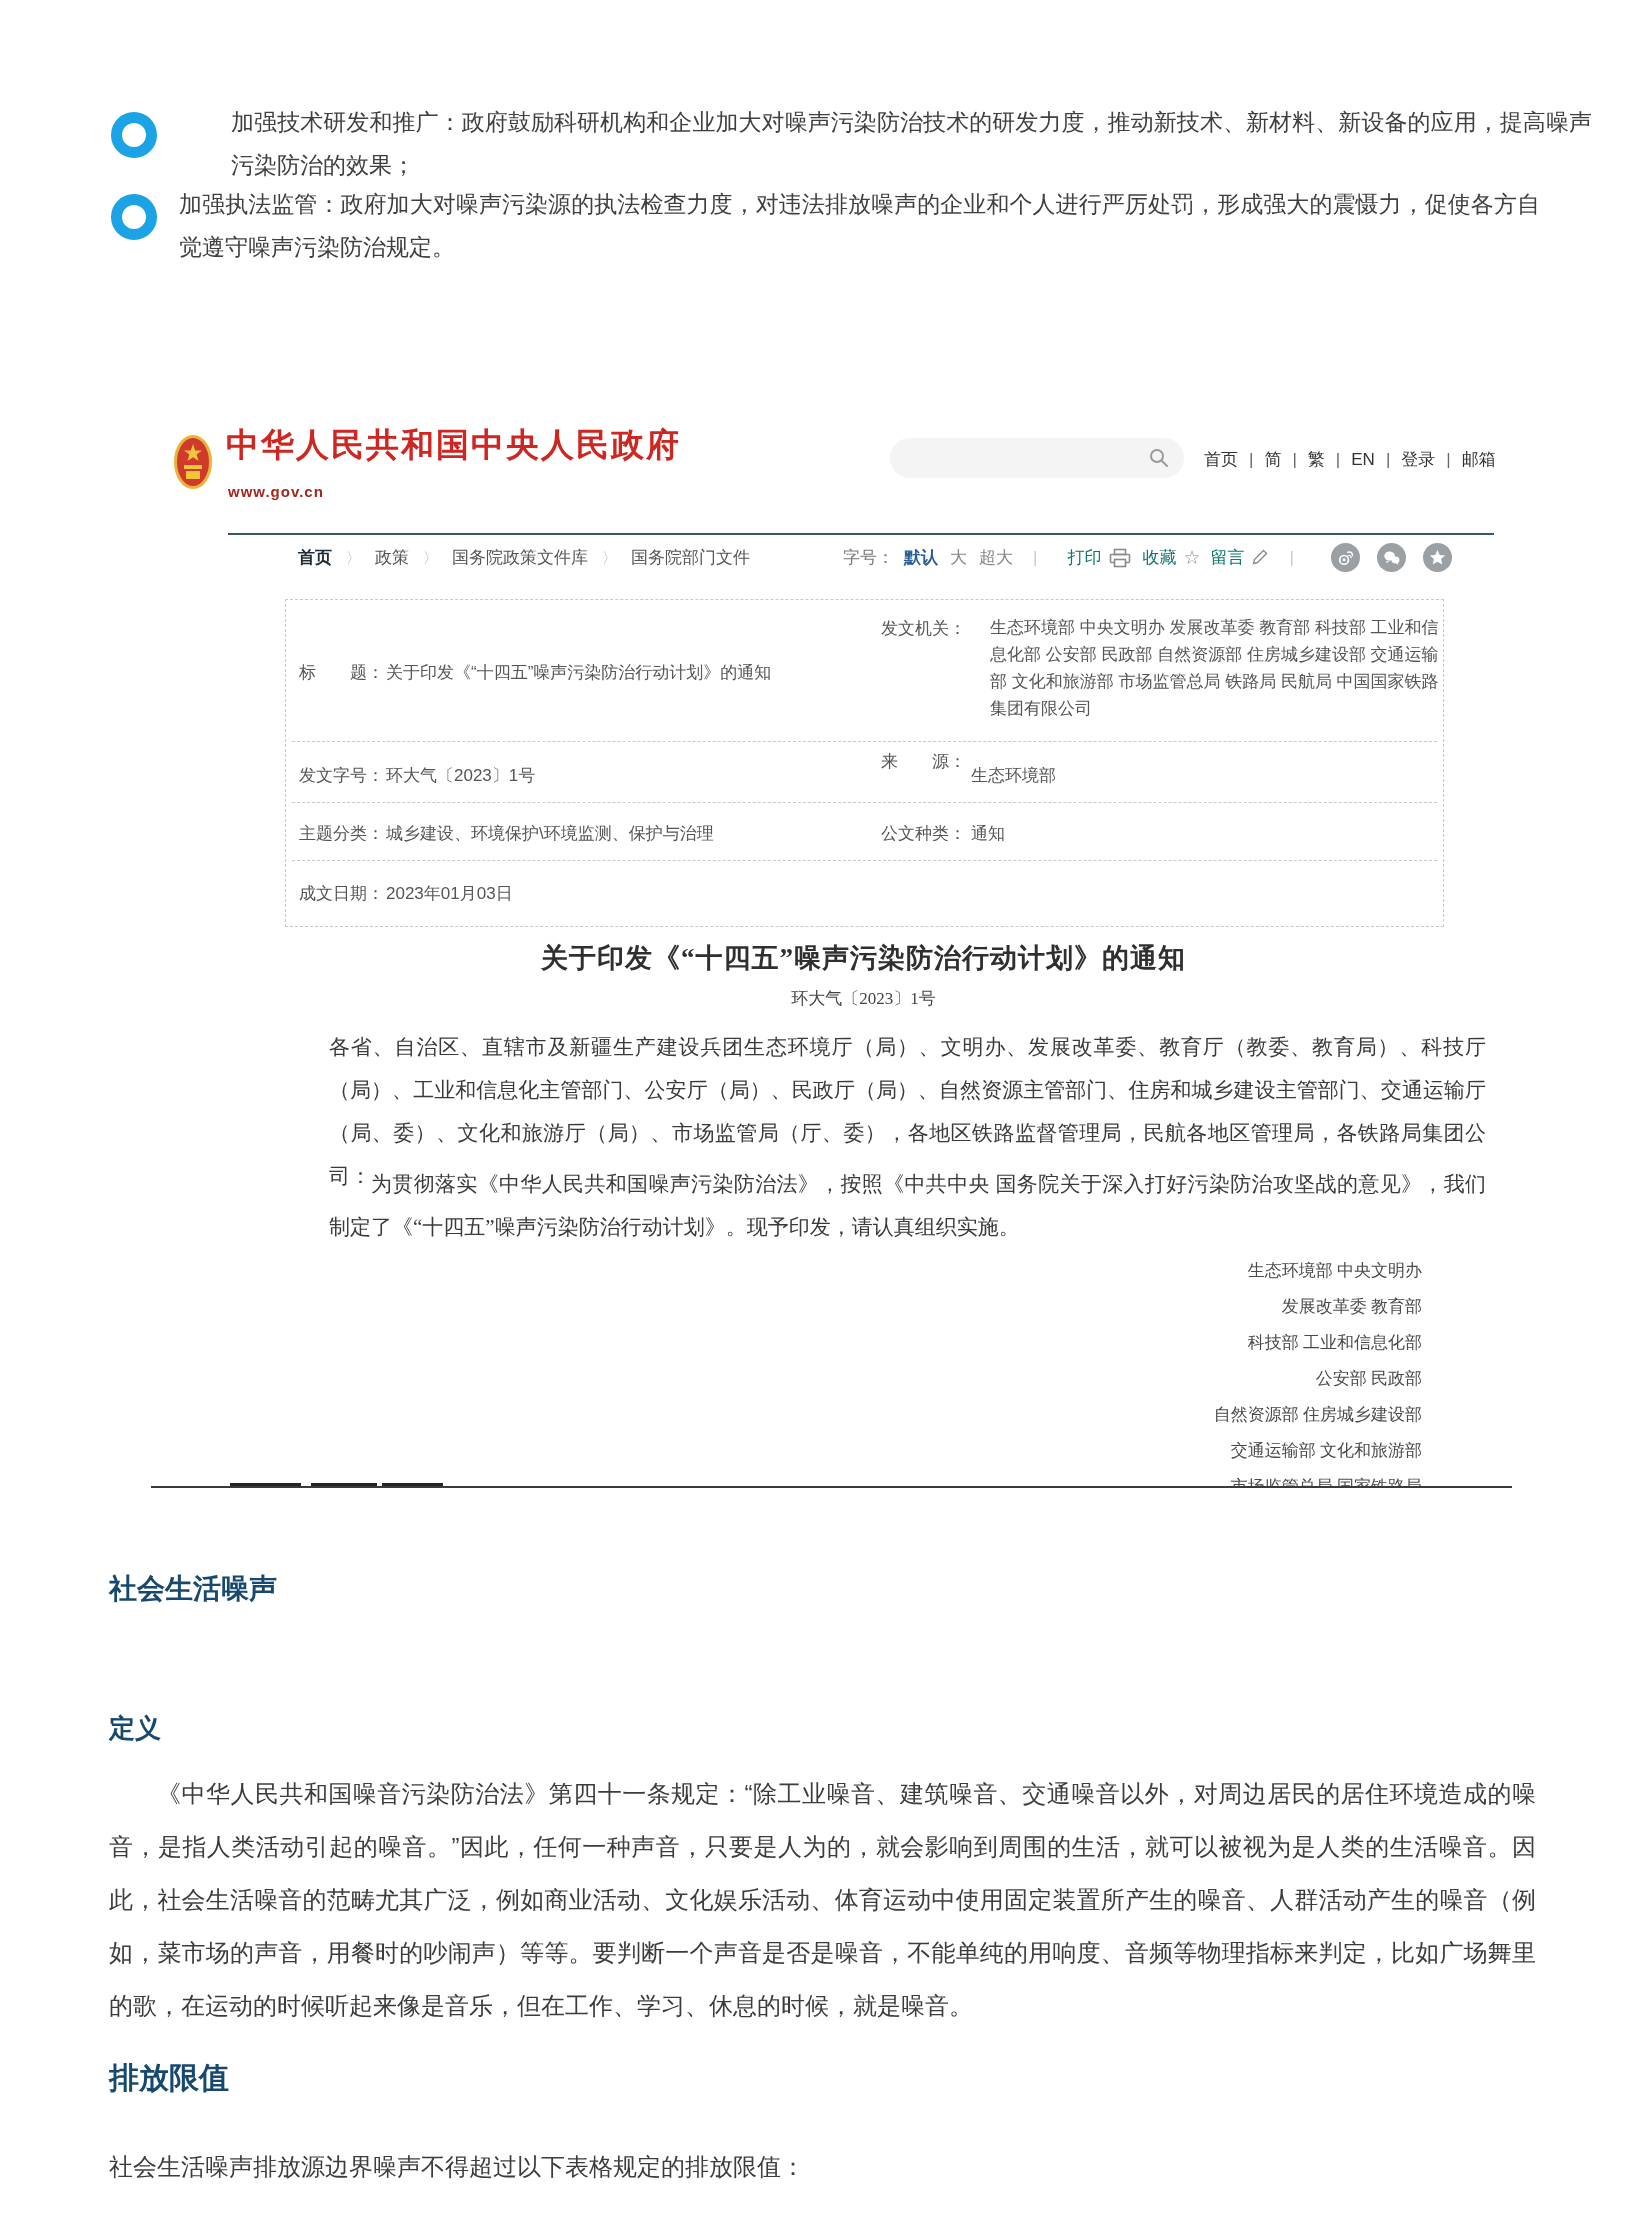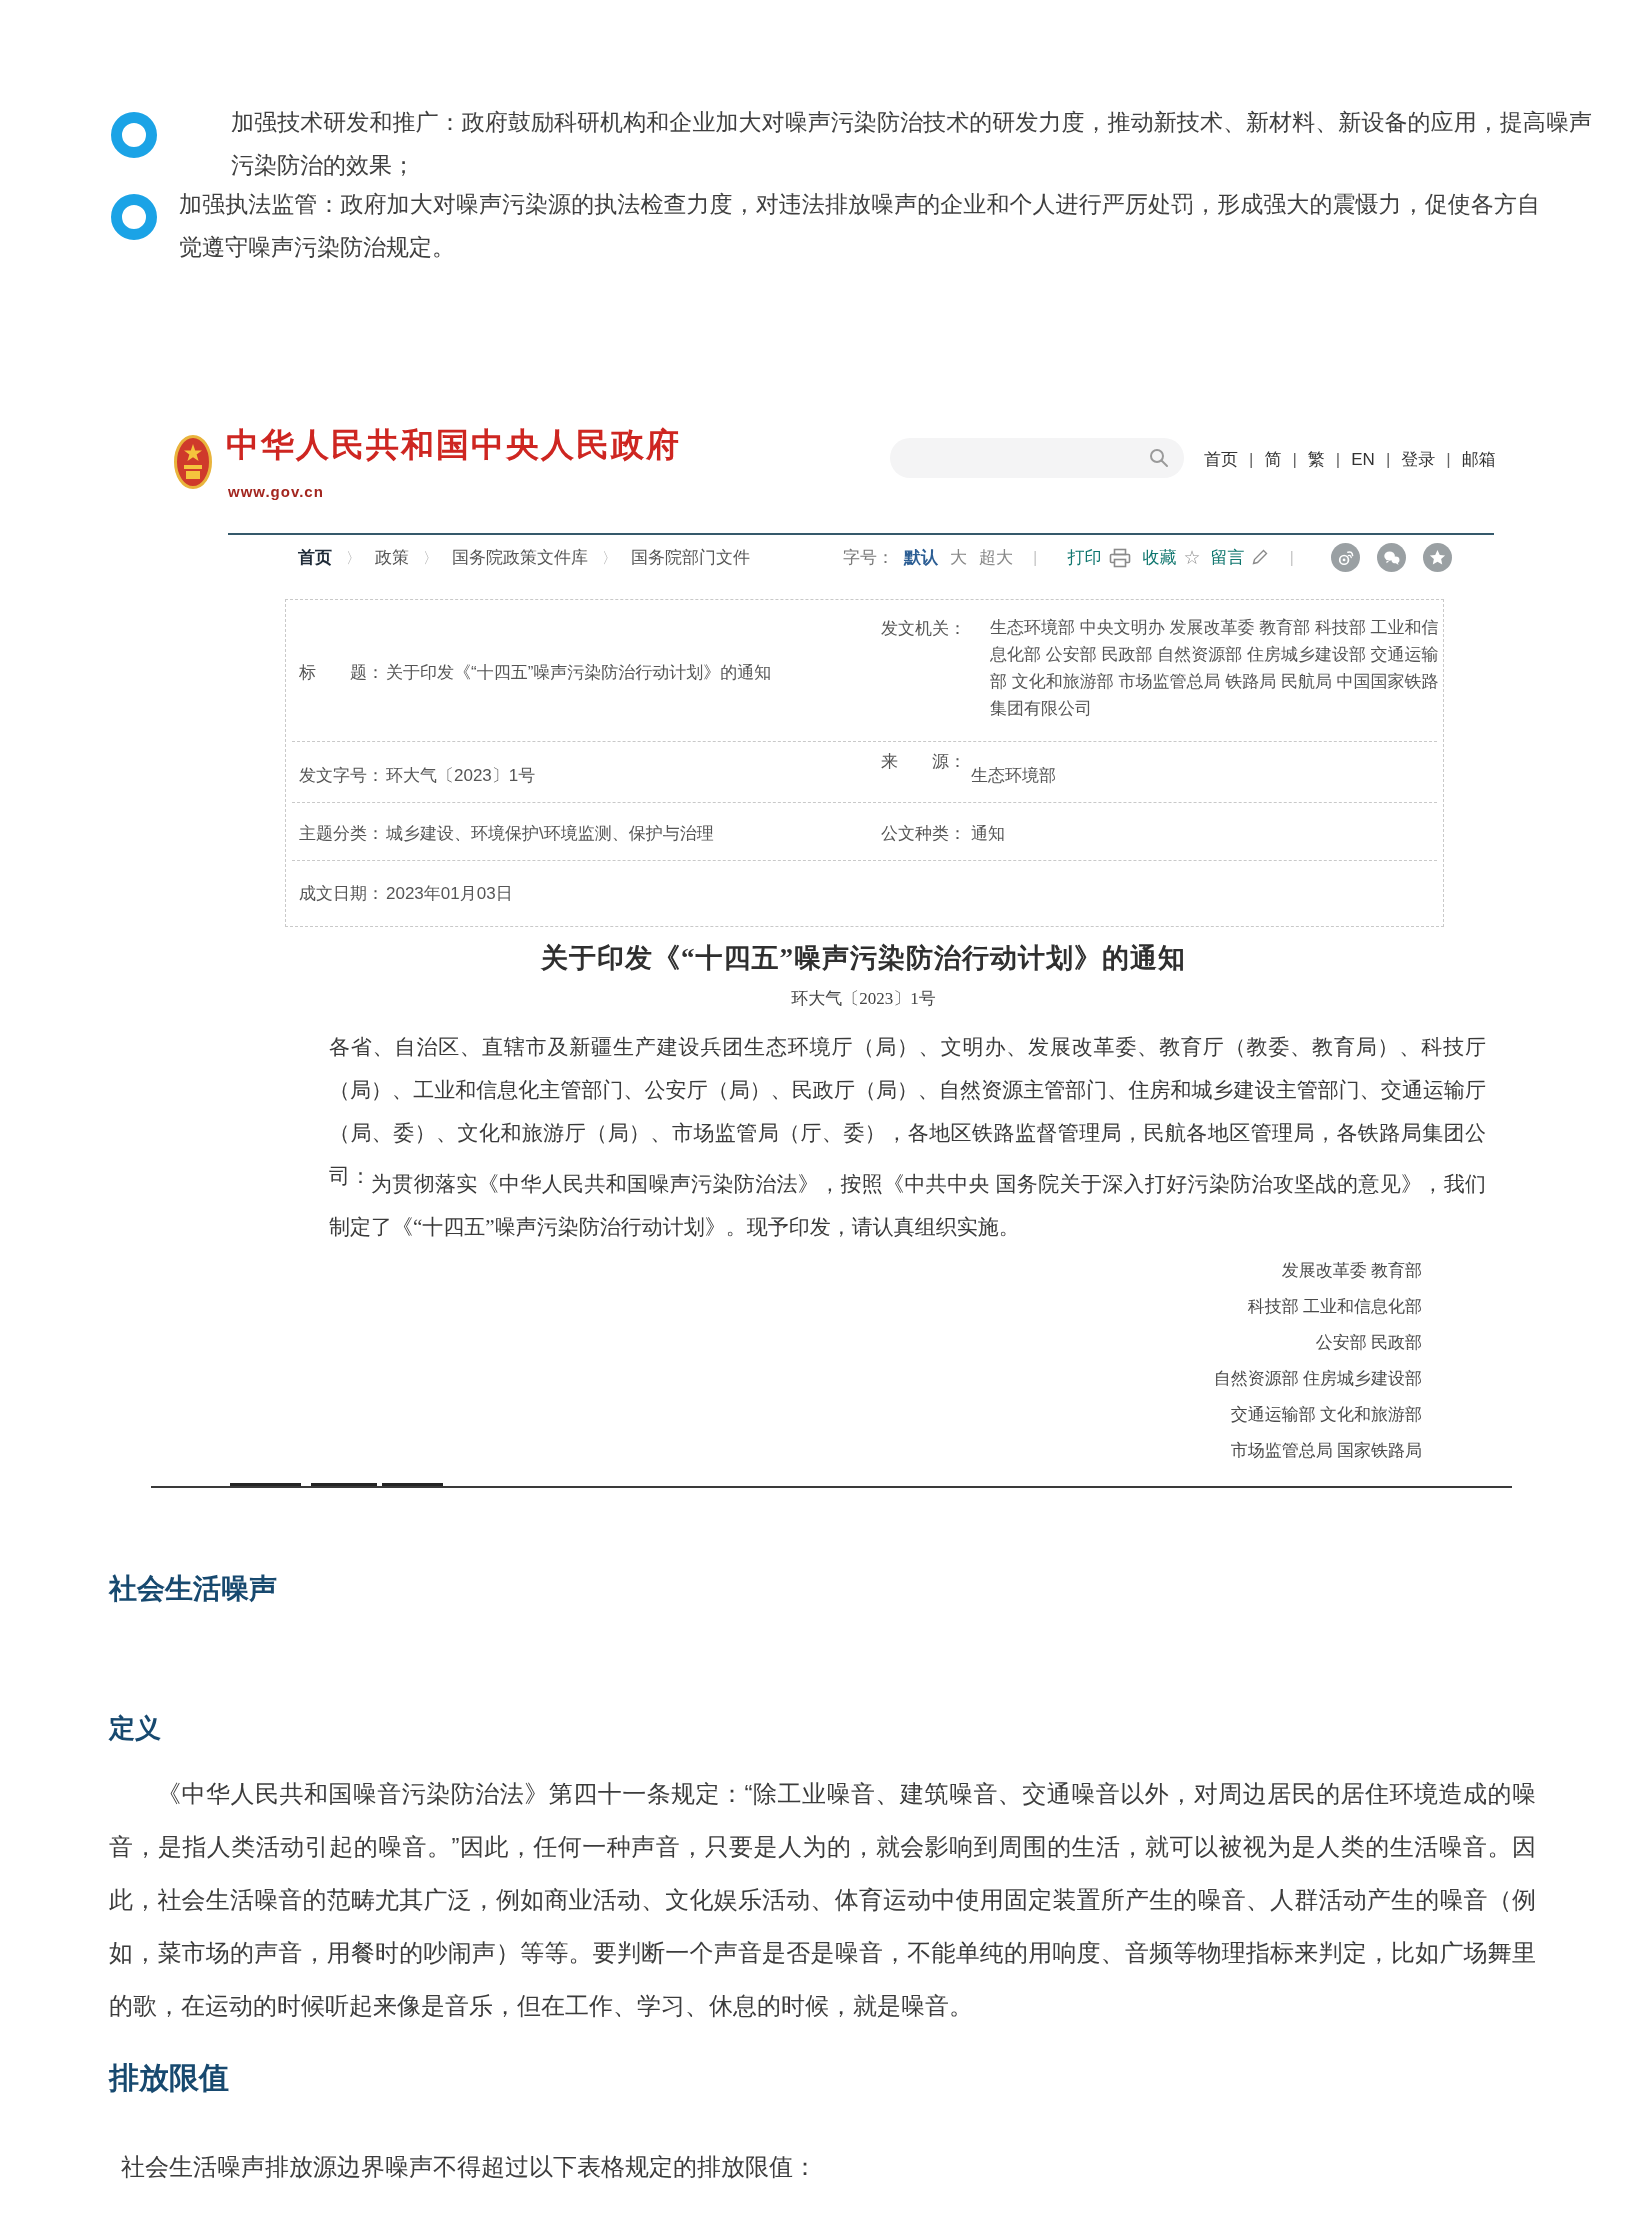--- a/index.html
+++ b/index.html
@@ -43,21 +43,21 @@
   .doc-para{font-size:21px;line-height:43px;color:#3a3a3a;text-align:justify;margin-left:44px;}
   .sig-line{font-size:17px;line-height:36px;color:#4a4a4a;text-align:right;}
   .cutline{height:2px;background:#3a3a3a;}
   .cutseg{height:6px;background:#242424;}
 
   
   .h2{font-size:28px;font-weight:bold;color:#17496f;}
   .h3{font-size:26px;font-weight:bold;color:#17496f;}
   .h3b{font-size:30px;font-weight:bold;color:#17496f;}
   .apara{font-size:24px;line-height:53px;color:#3c3c3c;text-align:justify;text-indent:2em;}
-  .apara2{font-size:24px;line-height:40px;color:#3c3c3c;margin-left:12px;}
+  .apara2{font-size:24px;line-height:40px;color:#3c3c3c;}
 </style>
 </head>
 <body>
 
 <div class="canvas">
 
   <div class="abs" style="left:111px;top:112px;">
       <div class="ring"></div>
     </div>
   <div class="abs btext" style="left:185px;top:101px;width:1361px;margin-left:46px;">加强技术研发和推广：政府鼓励科研机构和企业加大对噪声污染防治技术的研发力度，推动新技术、新材料、新设备的应用，提高噪声污染防治的效果；</div>
@@ -169,20 +169,21 @@
       <span class="abs mval" style="left:100px;top:282px;">2023年01月03日</span>
     </div>
 
     <div class="abs doc-title serif" style="left:176px;top:549px;width:1157px;">关于印发《“十四五”噪声污染防治行动计划》的通知</div>
     <div class="abs doc-no serif" style="left:176px;top:596px;width:1157px;">环大气〔2023〕1号</div>
 
     <div class="abs doc-para serif" style="left:176px;top:635px;width:1157px;">各省、自治区、直辖市及新疆生产建设兵团生态环境厅（局）、文明办、发展改革委、教育厅（教委、教育局）、科技厅（局）、工业和信息化主管部门、公安厅（局）、民政厅（局）、自然资源主管部门、住房和城乡建设主管部门、交通运输厅（局、委）、文化和旅游厅（局）、市场监管局（厅、委），各地区铁路监督管理局，民航各地区管理局，各铁路局集团公司：</div>
     <div class="abs doc-para serif" style="left:176px;top:772px;width:1157px;text-indent:2em;">为贯彻落实《中华人民共和国噪声污染防治法》，按照《中共中央 国务院关于深入打好污染防治攻坚战的意见》，我们制定了《“十四五”噪声污染防治行动计划》。现予印发，请认真组织实施。</div>
 
     <div class="abs serif" style="left:176px;top:862px;width:1137px;">
+      <div class="sig-line">生态环境部 中央文明办</div>
       <div class="sig-line">发展改革委 教育部</div>
       <div class="sig-line">科技部 工业和信息化部</div>
       <div class="sig-line">公安部 民政部</div>
       <div class="sig-line">自然资源部 住房城乡建设部</div>
       <div class="sig-line">交通运输部 文化和旅游部</div>
       <div class="sig-line">市场监管总局 国家铁路局</div>
     </div>
 
     <div class="abs cutseg" style="left:121px;top:1092px;width:71px;"></div>
     <div class="abs cutseg" style="left:202px;top:1092px;width:66px;"></div>

